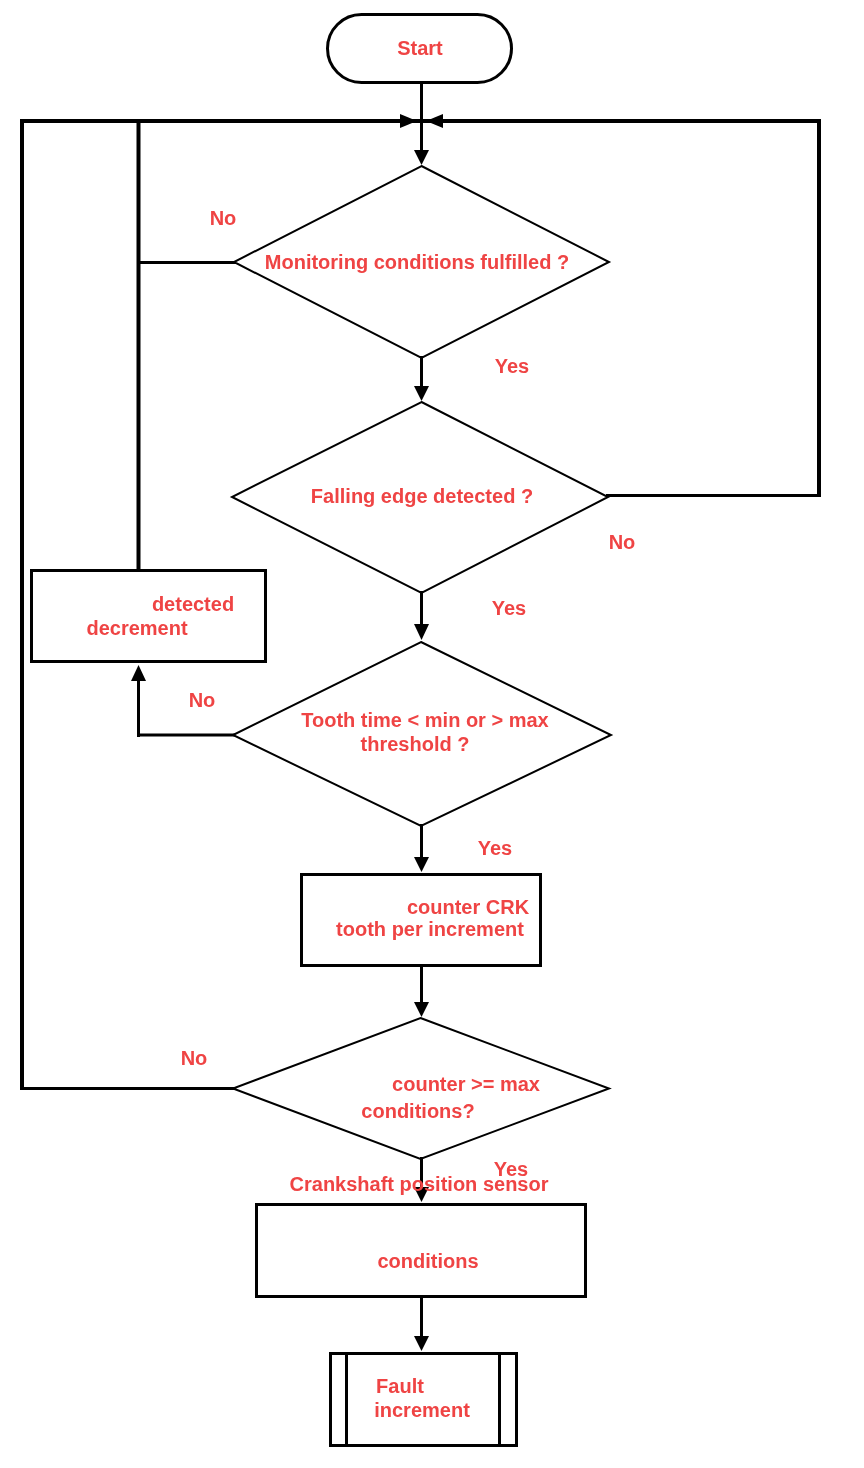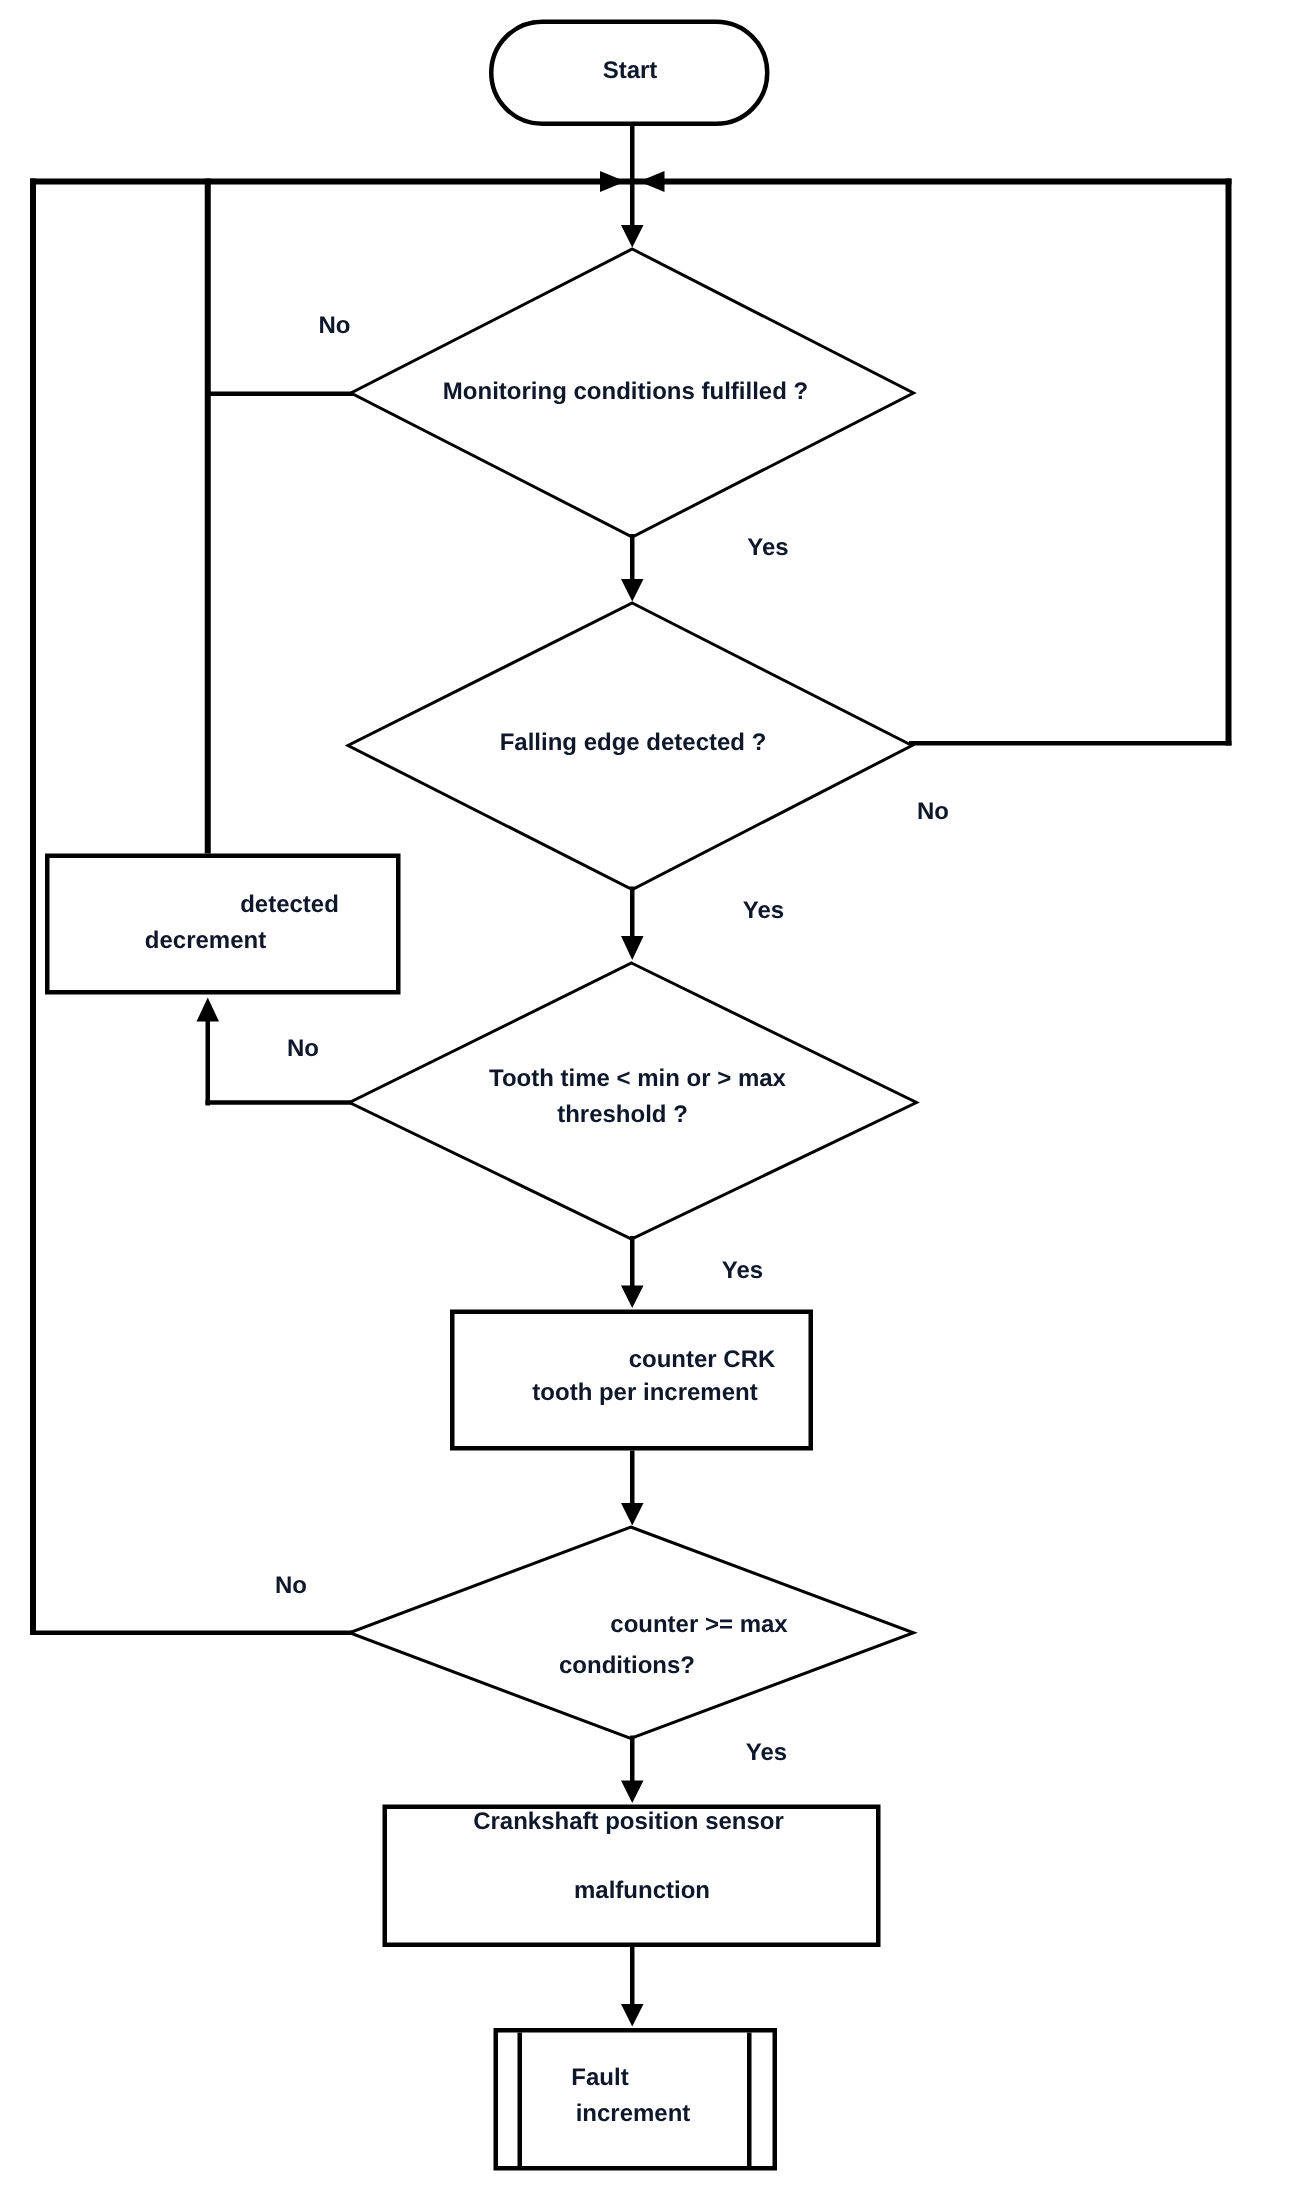--- a/index.html
+++ b/index.html
@@ -2,22 +2,22 @@
 <html><head>
 <meta charset="utf-8">
 <style>
   html,body{margin:0;padding:0;background:#ffffff;}
   .canvas{
     position:relative;
     width:864px;height:1468px;
     background:#ffffff;
     font-family:"Liberation Sans",sans-serif;
     font-weight:bold;
-    font-size:16px;
-    color:#0f172a;
+    font-size:20px;
+    color:#ef4444;
     overflow:hidden;
   }
   .canvas svg{position:absolute;left:0;top:0;}
   .node{
     position:absolute;
     border:3px solid #000;
     background:#fff;
     box-sizing:border-box;
   }
   .oval{border-radius:36px;}
@@ -91,22 +91,22 @@
   <div class="txt" style="left:417px;top:262px;">Monitoring conditions fulfilled ?</div>
   <div class="txt" style="left:422px;top:496px;">Falling edge detected ?</div>
   <div class="txt" style="left:193px;top:604px;">detected</div>
   <div class="txt" style="left:137px;top:628px;">decrement</div>
   <div class="txt" style="left:425px;top:720px;">Tooth time &lt; min or &gt; max</div>
   <div class="txt" style="left:415px;top:744px;">threshold ?</div>
   <div class="txt" style="left:468px;top:907px;">counter CRK</div>
   <div class="txt" style="left:430px;top:929px;">tooth per increment</div>
   <div class="txt" style="left:466px;top:1084px;">counter &gt;= max</div>
   <div class="txt" style="left:418px;top:1111px;">conditions?</div>
-  <div class="txt" style="left:419px;top:1215px;">Crankshaft position sensor</div>
-  <div class="txt" style="left:428px;top:1261px;">malfunction</div>
+  <div class="txt" style="left:419px;top:1184px;">Crankshaft position sensor</div>
+  <div class="txt" style="left:428px;top:1261px;">conditions</div>
   <div class="txt" style="left:400px;top:1386px;">Fault</div>
   <div class="txt" style="left:422px;top:1410px;">increment</div>
 
   <div class="txt" style="left:223px;top:218px;">No</div>
   <div class="txt" style="left:512px;top:366px;">Yes</div>
   <div class="txt" style="left:622px;top:542px;">No</div>
   <div class="txt" style="left:509px;top:608px;">Yes</div>
   <div class="txt" style="left:202px;top:700px;">No</div>
   <div class="txt" style="left:495px;top:848px;">Yes</div>
   <div class="txt" style="left:194px;top:1058px;">No</div>

